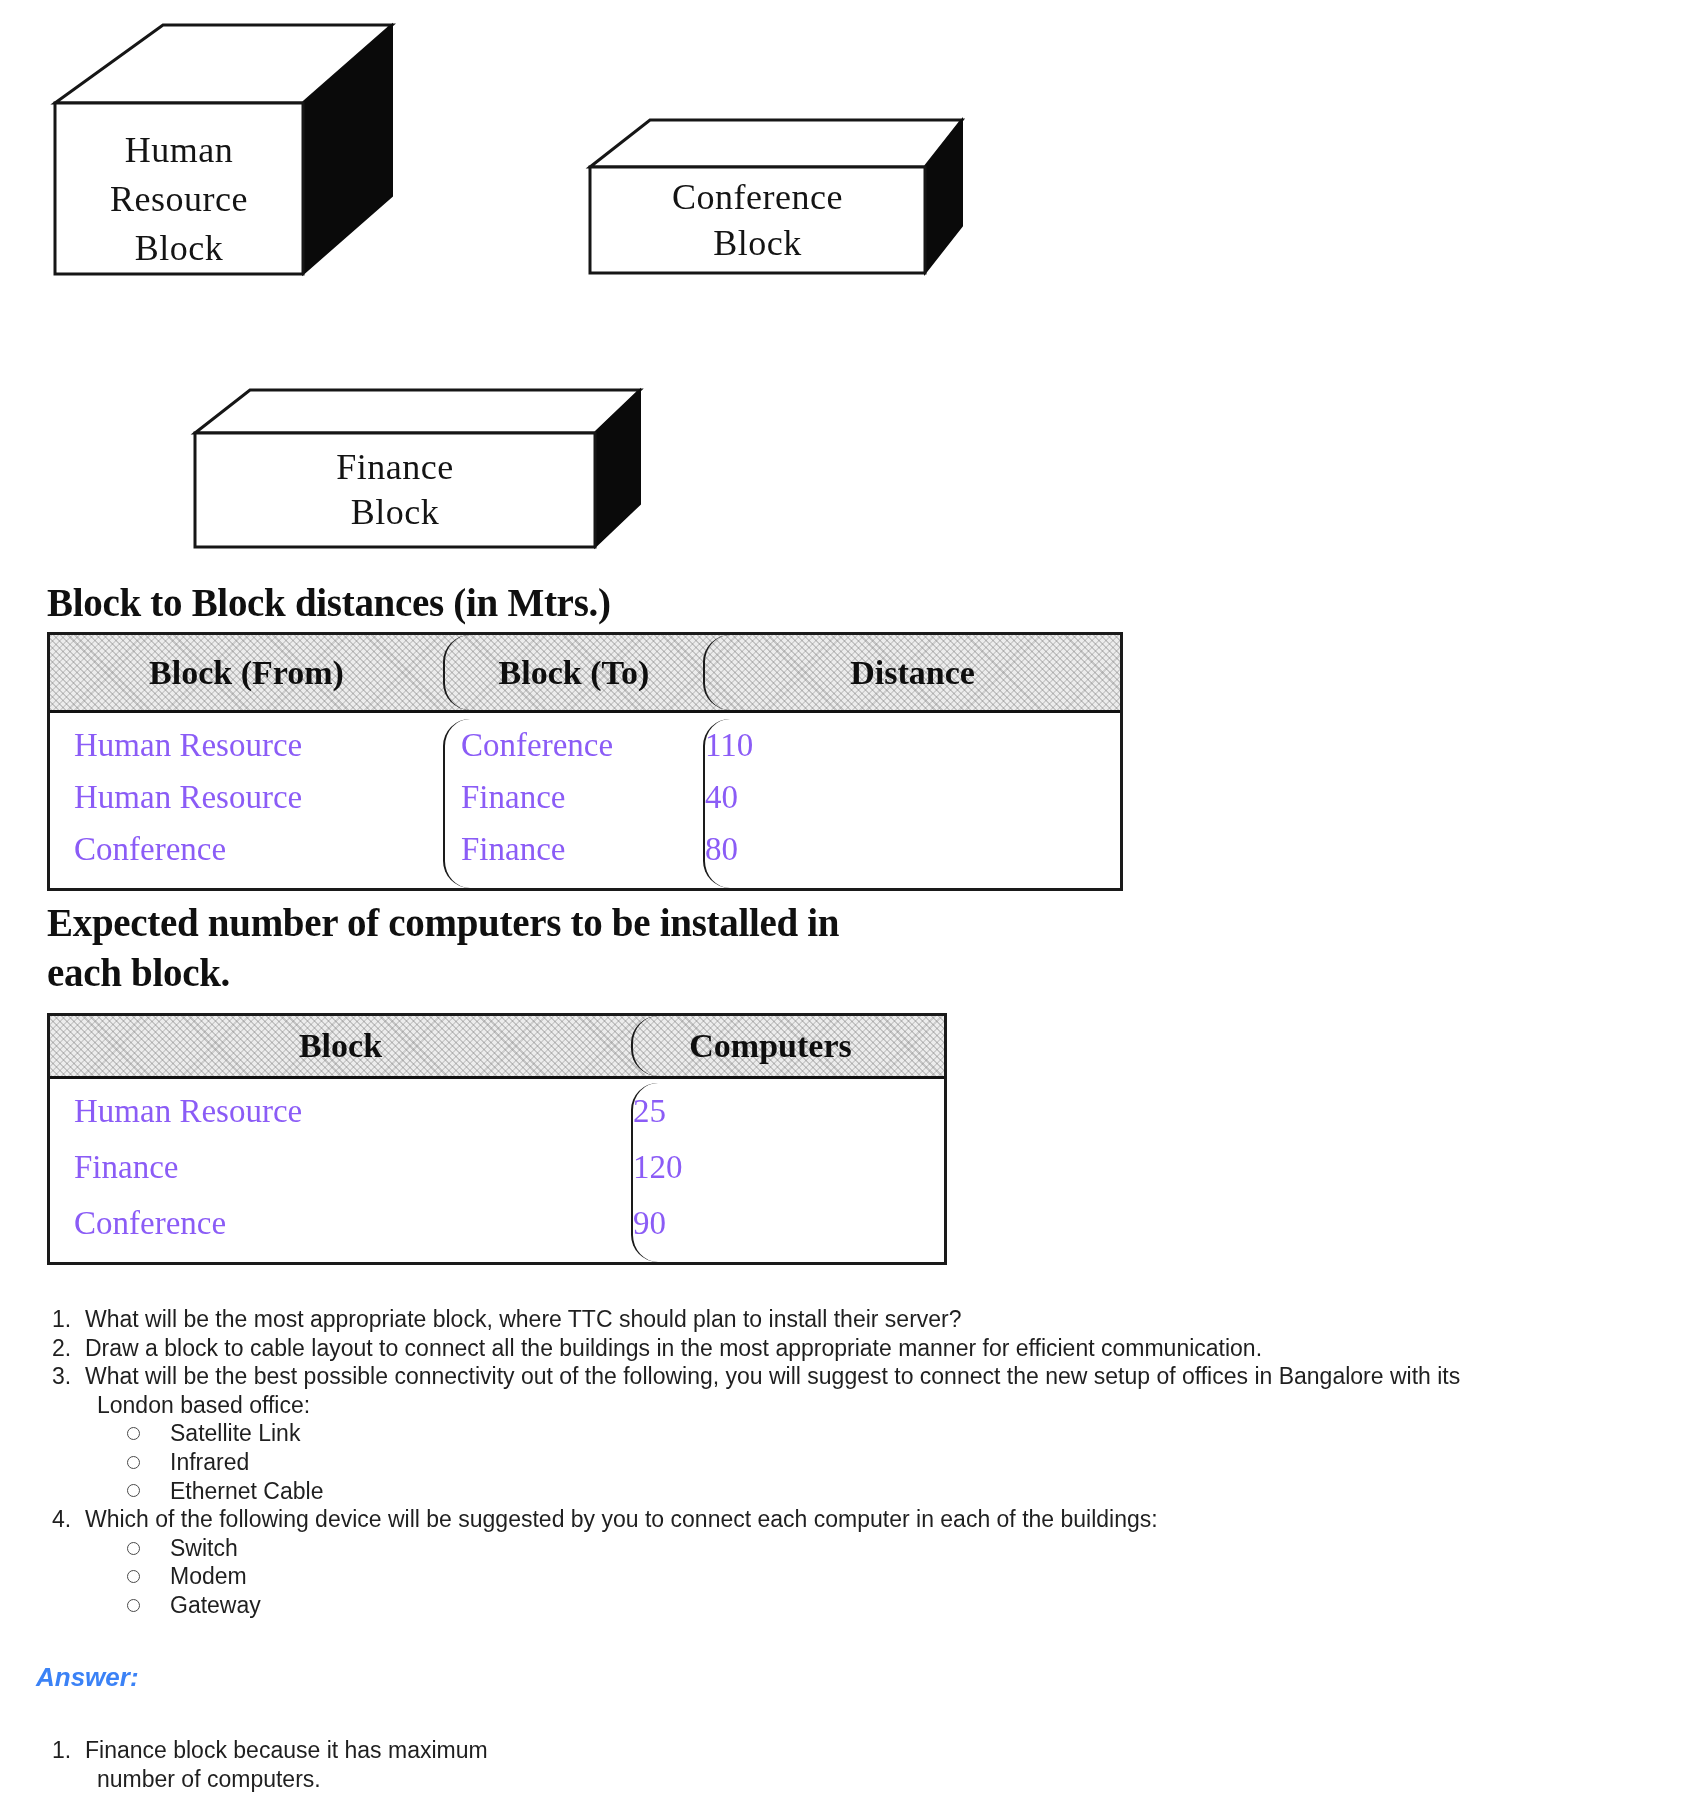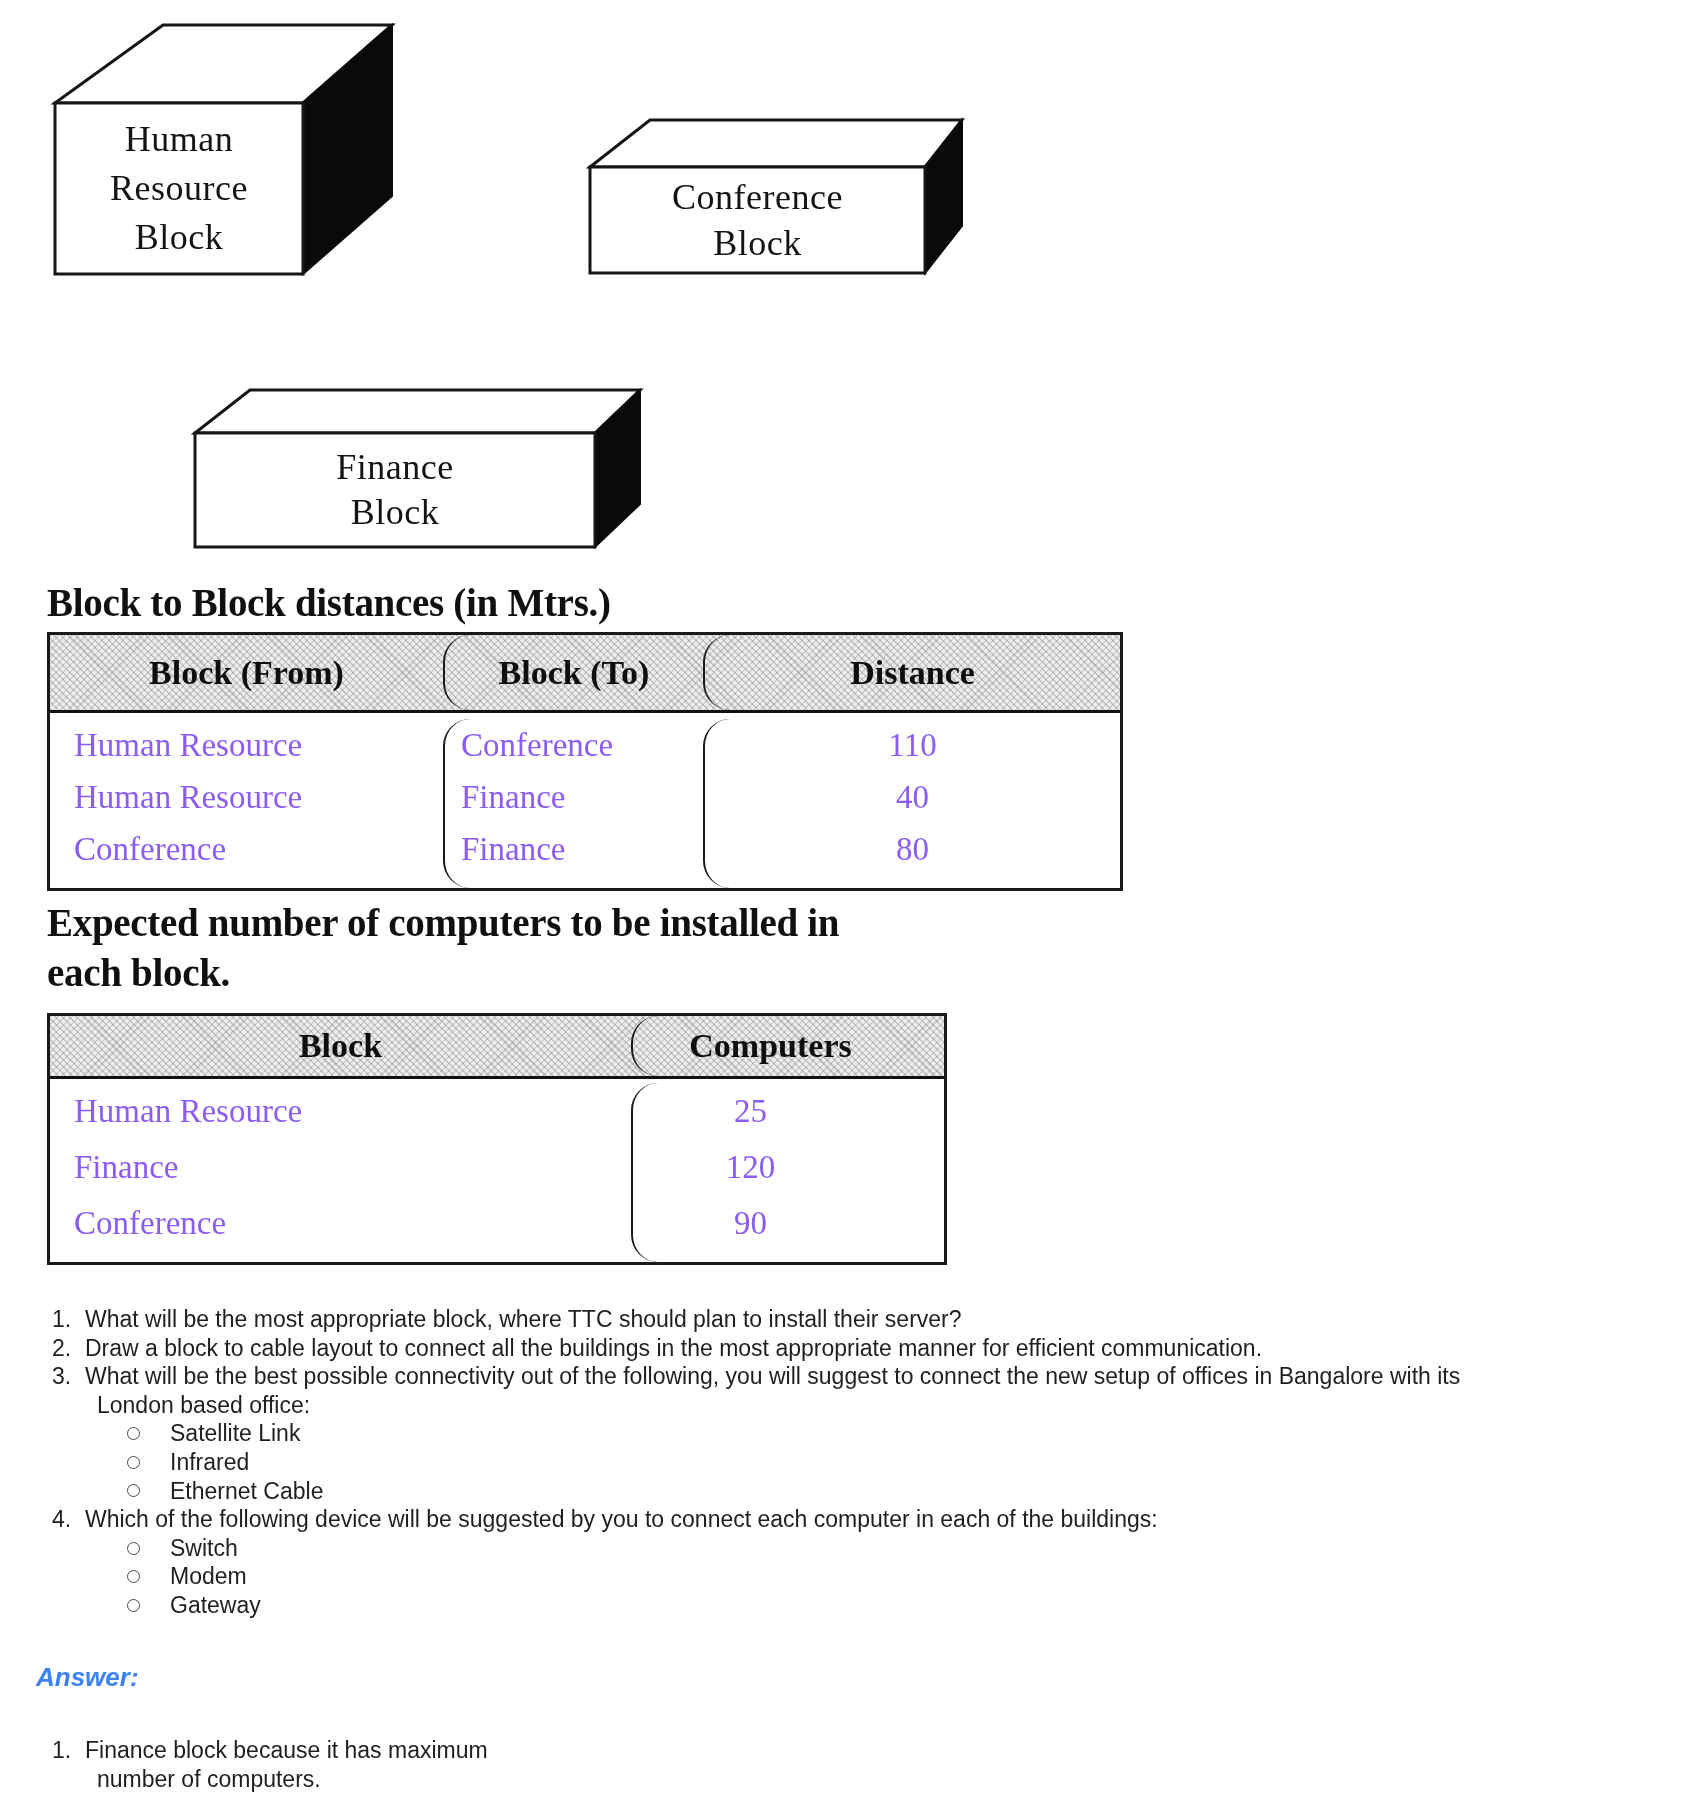--- a/index.html
+++ b/index.html
@@ -48,21 +48,21 @@
   }
   .t-body { display:grid; }
   .t-hcell {
     display:flex; align-items:center; justify-content:center;
     font-weight:bold; font-size:34px; color:#0e0e0e;
     box-sizing:border-box;
   }
   .t-cell { box-sizing:border-box; font-size:33px; color:#8b5cf6; }
   .t-cell .line { line-height:52px; white-space:nowrap; }
   .bl { border-left:2px solid #1a1a1a;border-radius:27px; }
-  .center { text-align:center; }
+  .center { }
 
   
   #distances-table { left:47px; top:632px; width:1076px; }
   #distances-table .t-header { grid-template-columns:393px 260px 1fr; height:75px; }
   #distances-table .t-body   { grid-template-columns:393px 260px 1fr; height:169px; padding-top:6px; }
   #distances-table .col-from { padding-left:24px; }
   #distances-table .col-to   { padding-left:16px; }
 
   
   #computers-table { left:47px; top:1013px; width:900px; }
@@ -98,21 +98,21 @@
 </style>
 </head>
 <body>
 
 <div class="figure" style="left:40px; top:10px; width:365px; height:280px;">
   <svg width="365" height="280" viewBox="0 0 365 280">
     <polygon points="15,93 123,15 352,15 263,93" fill="#ffffff" stroke="#161616" stroke-width="3"></polygon>
     <polygon points="263,93 352,15 352,186 263,264" fill="#0a0a0a" stroke="#0a0a0a" stroke-width="2"></polygon>
     <polygon points="15,93 263,93 263,264 15,264" fill="#ffffff" stroke="#161616" stroke-width="3"></polygon>
   </svg>
-  <div class="fig-label" style="left:15px; top:93px; width:248px; height:171px;">
+  <div class="fig-label" style="left:15px; top:104px; width:248px; height:171px;">
     <div>Human</div>
     <div>Resource</div>
     <div>Block</div>
   </div>
 </div>
 
 <div class="figure" style="left:585px; top:112px; width:385px; height:170px;">
   <svg width="385" height="170" viewBox="0 0 385 170">
     <polygon points="5,55 65,8 377,8 340,55" fill="#ffffff" stroke="#161616" stroke-width="3"></polygon>
     <polygon points="340,55 377,8 377,114 340,161" fill="#0a0a0a" stroke="#0a0a0a" stroke-width="2"></polygon>

